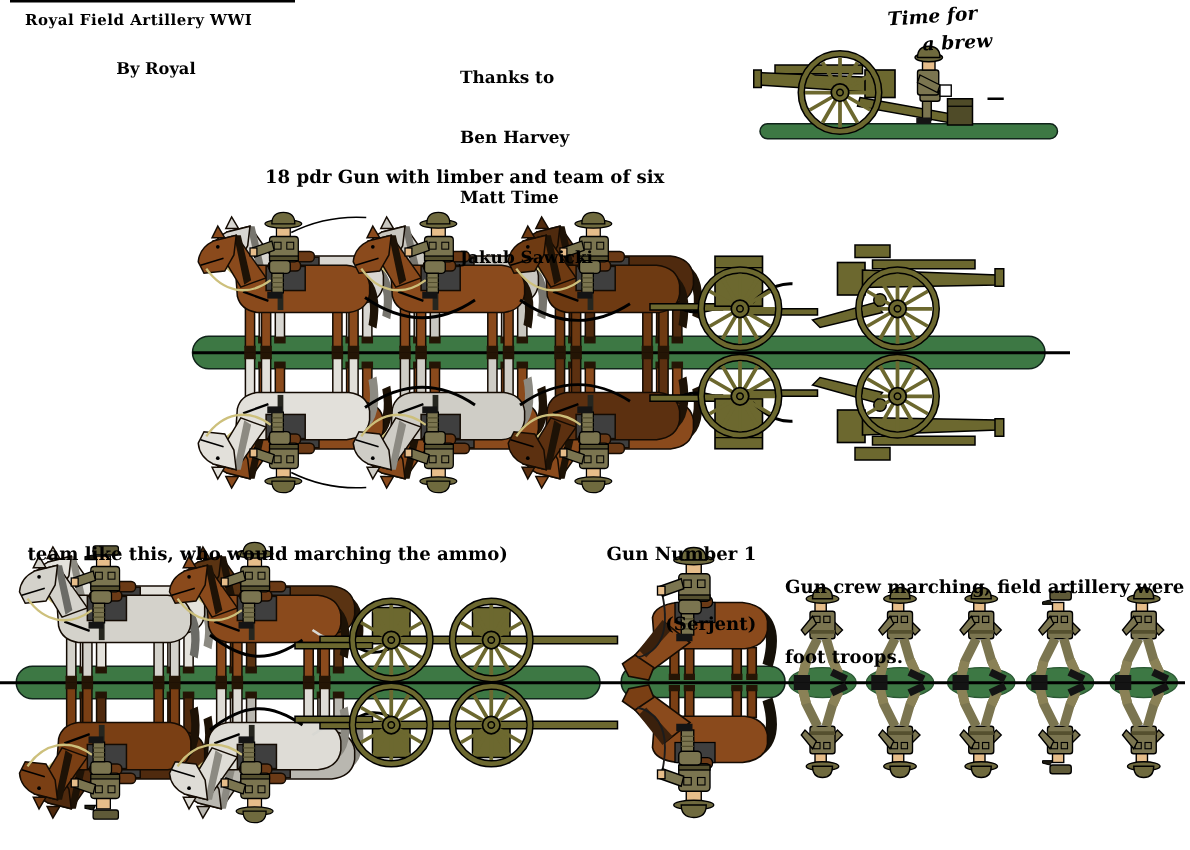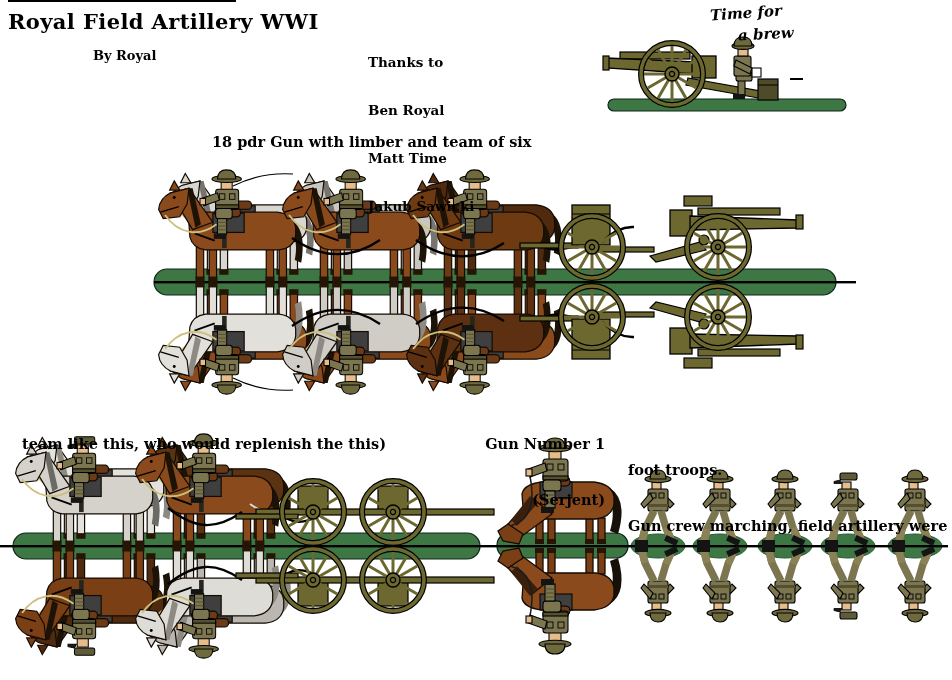--- a/index.html
+++ b/index.html
@@ -1,20 +1,20 @@
 <!DOCTYPE html>
 <html><head>
 <meta charset="utf-8">
 <style>
   html,body{margin:0;padding:0;background:#fff;}
   .page{position:relative;width:952px;height:680px;background:#ffffff;overflow:hidden;
         font-family:"DejaVu Serif",serif;color:#000;}
   .art{position:absolute;left:0;top:0;}
   .t{position:absolute;font-weight:bold;white-space:pre;}
-  .title{left:8px;top:9px;font-size:21px;letter-spacing:.4px;}
+  .title{left:20px;top:9px;font-size:12px;letter-spacing:.4px;}
   .byline{left:93px;top:48px;font-size:13px;}
   .site{left:54px;top:62px;font-family:"DejaVu Sans",sans-serif;font-size:13.5px;}
   .credits{left:368px;top:22px;font-size:13.5px;line-height:16px;}
   .brew{font-style:italic;font-size:15px;}
   .brew1{left:710px;top:4px;transform:rotate(-4deg);}
   .brew2{left:738px;top:25px;transform:rotate(-3deg);}
   .lbl{font-size:14.5px;line-height:18.5px;}
   .lbl-team{left:196px;top:133px;margin-left:16px;}
   .lbl-ammo{left:22px;top:398px;}
   .lbl-serjent{left:477px;top:398px;width:128px;text-align:right;}
@@ -332,37 +332,37 @@
       <use href="#marcher" transform="translate(892,473)"></use>
     </g>
   </g>
 </svg>
 
 <div class="t title">Royal Field Artillery WWI</div>
 <div class="t byline">By Royal</div>
 
 <div class="t credits">
   <div>Thanks to</div>
-  <div>Ben Royal</div>
+  <div>Ben Harvey</div>
   <div>Matt Time</div>
   <div>Jakub Sawicki</div>
 </div>
 
 <div class="t brew brew1">Time for</div>
 <div class="t brew brew2">a brew</div>
 
 <div class="t lbl lbl-team">18 pdr Gun with limber and team of six</div>
 
 <div class="t lbl lbl-ammo">
-  <div>team like this, who would replenish the this)</div>
+  <div>team like this, who would marching the ammo)</div>
 </div>
 
 <div class="t lbl lbl-serjent">
   <div>Gun Number 1</div>
   <div>(Serjent)</div>
 </div>
 
 <div class="t lbl lbl-crew">
+  <div>Gun crew marching, field artillery were</div>
   <div>foot troops.</div>
-  <div>Gun crew marching, field artillery were</div>
 </div>
 
 </div>
 
 </body></html>

